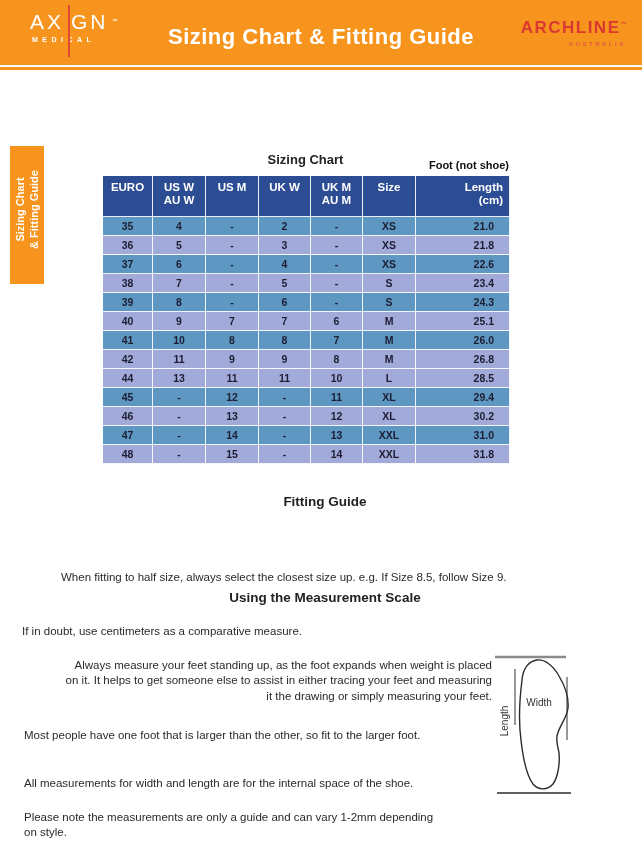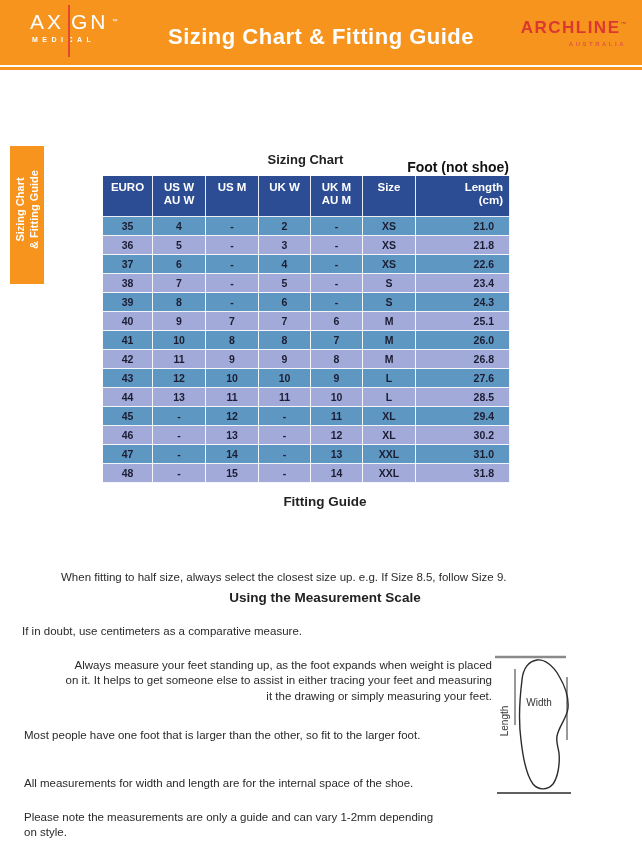--- a/index.html
+++ b/index.html
@@ -29,21 +29,21 @@
   .side-tab{position:absolute;left:10px;top:146px;width:34px;height:138px;background:#F7941E;
             display:flex;align-items:center;justify-content:center;}
   .side-tab-text{transform:rotate(-90deg) translateX(6px);white-space:nowrap;text-align:center;
                  color:#fff;font-weight:700;font-size:11px;line-height:13.5px;}
 
   
   .chart-area{position:absolute;left:102px;top:150px;width:407px;}
   .chart-titles{position:relative;height:25px;}
   .chart-title{position:absolute;left:0;right:0;top:2px;text-align:center;
                font-size:13px;font-weight:700;color:#222;}
-  .foot-note{position:absolute;right:0;top:9px;font-size:14px;font-weight:700;color:#111;}
+  .foot-note{position:absolute;right:0;top:9px;font-size:11px;font-weight:700;color:#111;}
 
   table.size-table{border-collapse:collapse;width:407px;table-layout:fixed;}
   .size-table th,.size-table td{border:1px solid rgba(255,255,255,.9);padding:0;text-align:center;}
   .size-table thead th{background:#2C4C93;color:#fff;font-size:11.5px;font-weight:700;
                        height:35px;vertical-align:top;padding-top:5px;line-height:13px;}
   .size-table thead th.len{text-align:right;padding-right:6px;}
   .size-table tbody td{font-size:10.5px;font-weight:700;color:#1c1d33;height:18px;line-height:18px;}
   .size-table tbody td.len{text-align:right;padding-right:15px;}
   tr.dark td{background:#5E98C2;}
   tr.light td{background:#A2AAD9;}
@@ -208,29 +208,20 @@
           </tr>
           <tr class="light">
             <td>42</td>
             <td>11</td>
             <td>9</td>
             <td>9</td>
             <td>8</td>
             <td>M</td>
             <td class="len">26.8</td>
           </tr>
-          <tr class="dark">
-            <td>43</td>
-            <td>12</td>
-            <td>10</td>
-            <td>10</td>
-            <td>9</td>
-            <td>L</td>
-            <td class="len">27.6</td>
-          </tr>
           <tr class="light">
             <td>44</td>
             <td>13</td>
             <td>11</td>
             <td>11</td>
             <td>10</td>
             <td>L</td>
             <td class="len">28.5</td>
           </tr>
           <tr class="dark">

